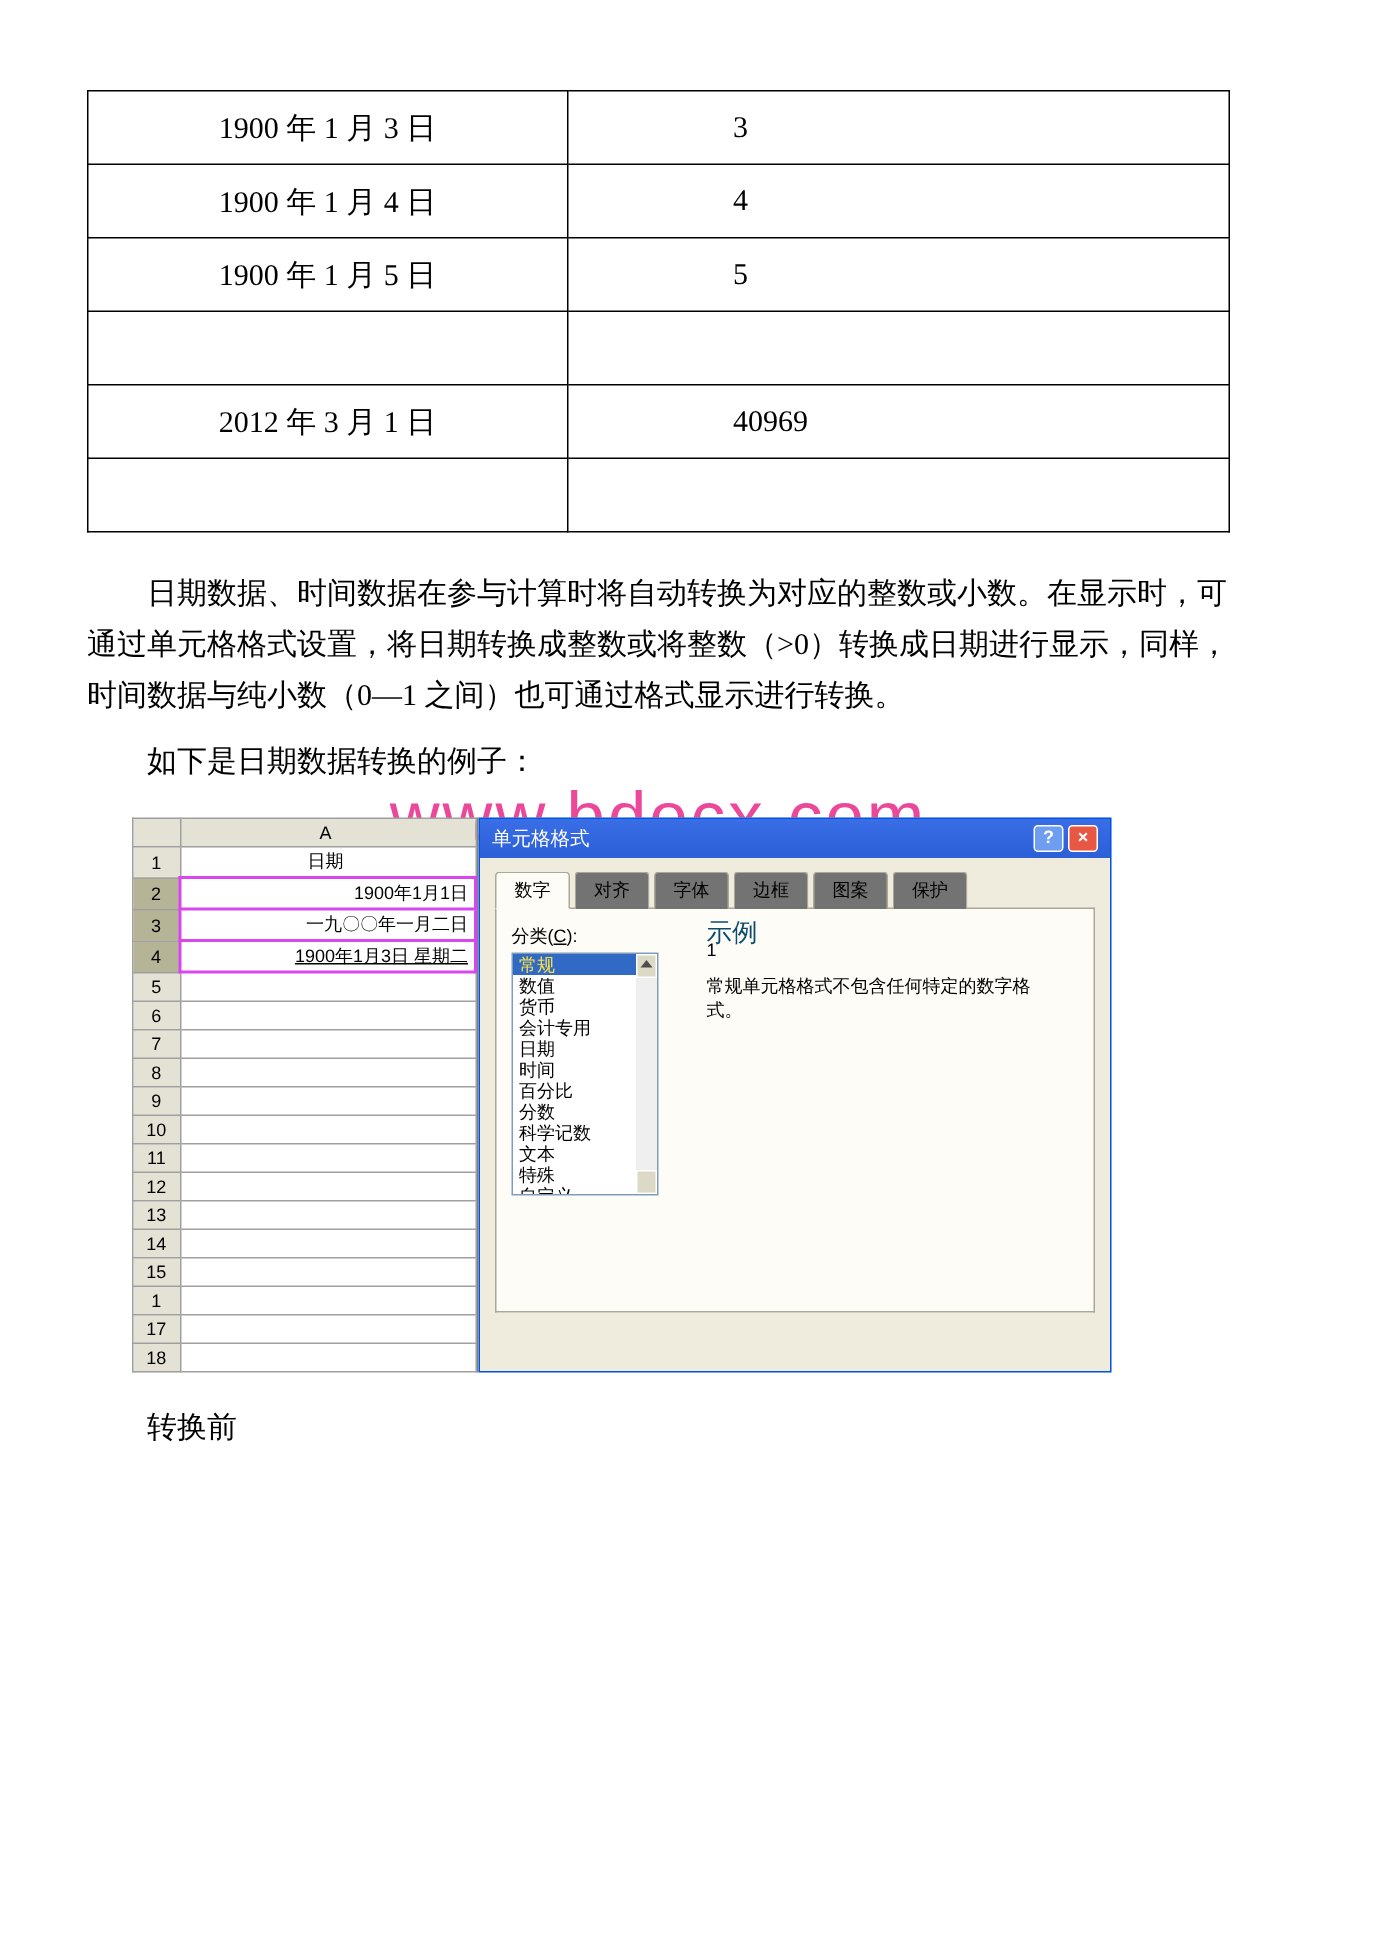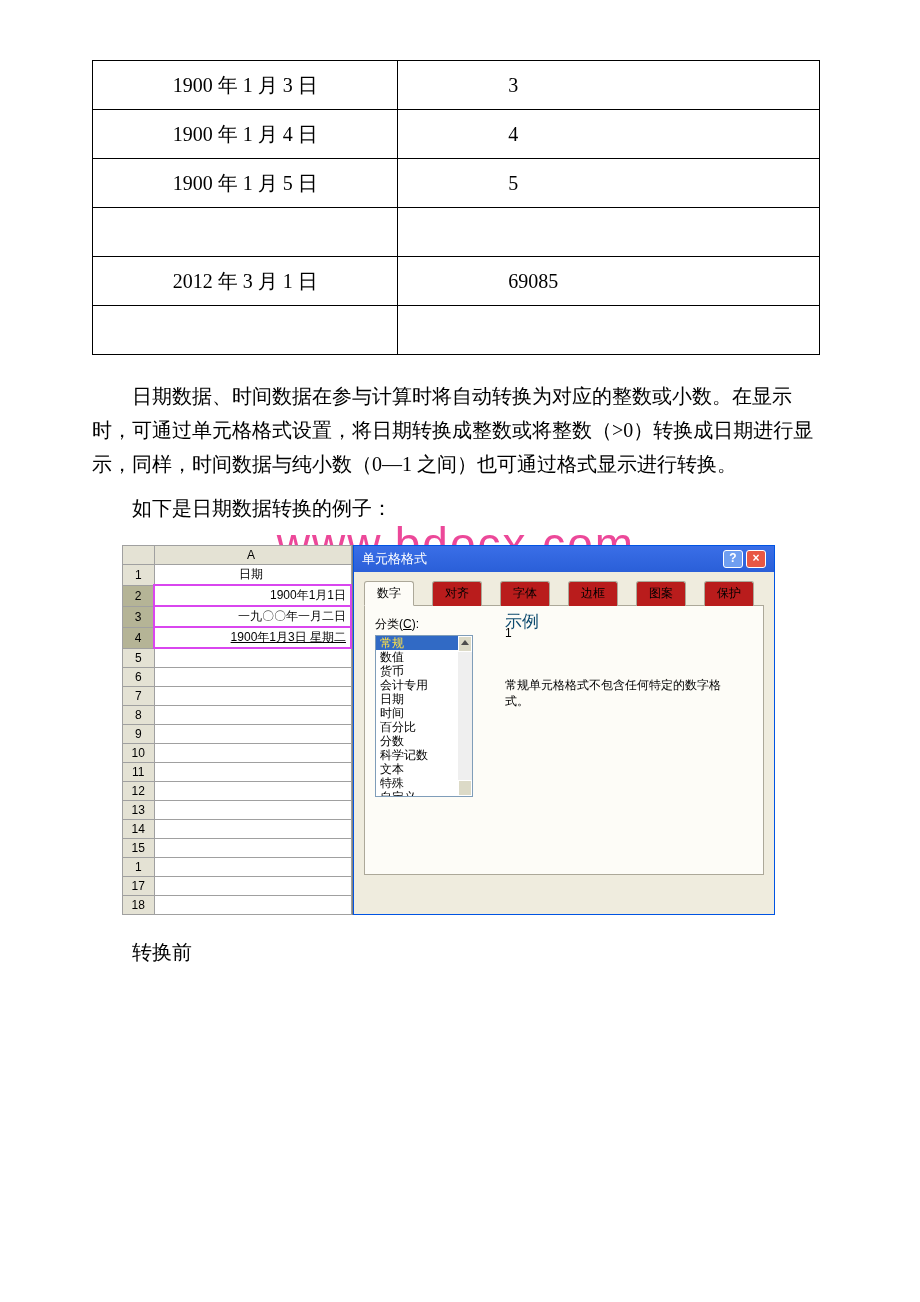--- a/index.html
+++ b/index.html
@@ -5,21 +5,21 @@
   body {
     margin: 0;
     padding: 0;
     background: #ffffff;
     font-family: "SimSun", "宋体", serif;
     font-size: 20px;
     color: #000000;
     width: 920px;
   }
   .page {
-    padding: 60px 100px 60px 92px;
+    padding: 60px 100px 60px 58px;
   }
   table.data-table {
     border-collapse: collapse;
     width: 100%;
     margin-bottom: 24px;
   }
   table.data-table td {
     border: 1px solid #000;
     padding: 10px 14px;
     font-size: 20px;
@@ -120,29 +120,29 @@
     font-size: 12px;
     line-height: 14px;
     text-align: center;
     font-weight: bold;
   }
   .dlg-title .btn.help { background: #6f9ef0; color: #fff; }
   .dlg-title .btn.close { background: #e85744; color: #fff; }
   .dlg-body { padding: 8px 10px 10px 10px; }
   .tabs {
     display: flex;
-    gap: 16px;
+    gap: 1px;
     border-bottom: 1px solid #aca899;
     font-size: 12px;
   }
   .tabs .tab {
     padding: 3px 12px;
     border: 1px solid #aca899;
     border-bottom: none;
-    background: #b91c1c;
+    background: #737373;
     margin-right: 2px;
     border-radius: 3px 3px 0 0;
     position: relative;
     top: 1px;
   }
   .tabs .tab.active {
     background: #fdfcf7;
     border-bottom: 1px solid #fdfcf7;
   }
   .tabpanel {
@@ -183,21 +183,21 @@
   }
   .listbox .scrollbar .arrow.up { top: 4px; border-bottom: 5px solid #4d4d4d; }
   .listbox .scrollbar .arrow.down { bottom: 4px; border-top: 5px solid #4d4d4d; }
   .sample {
     position: absolute; left: 140px; top: 4px; font-size: 17px; color: #0c4a6e;
   }
   .sample-box {
     position: absolute; left: 140px; top: 20px; font-size: 12px;
   }
   .desc {
-    position: absolute; left: 140px; top: 72px; width: 230px; font-size: 12px; line-height: 1.3;
+    position: absolute; left: 140px; top: 44px; width: 230px; font-size: 12px; line-height: 1.3;
   }
   .dlg-buttons {
     position: absolute; right: 12px; bottom: 10px; display: flex; gap: 16px;
   }
   .dlg-buttons .winbtn {
     min-width: 70px;
     padding: 2px 14px;
     font-size: 12px;
     background: #efecde;
     border: 1px solid #7a7a7a;
@@ -224,21 +224,21 @@
     <tr>
       <td class="col-date">1900 年 1 月 5 日</td>
       <td class="col-val">5</td>
     </tr>
     <tr>
       <td class="col-date"></td>
       <td class="col-val"></td>
     </tr>
     <tr>
       <td class="col-date">2012 年 3 月 1 日</td>
-      <td class="col-val">69085</td>
+      <td class="col-val">40969</td>
     </tr>
     <tr>
       <td class="col-date"></td>
       <td class="col-val"></td>
     </tr>
   </tbody>
     </table>
 
 
   <p class="para">日期数据、时间数据在参与计算时将自动转换为对应的整数或小数。在显示时，可通过单元格格式设置，将日期转换成整数或将整数（&gt;0）转换成日期进行显示，同样，时间数据与纯小数（0—1 之间）也可通过格式显示进行转换。</p>

